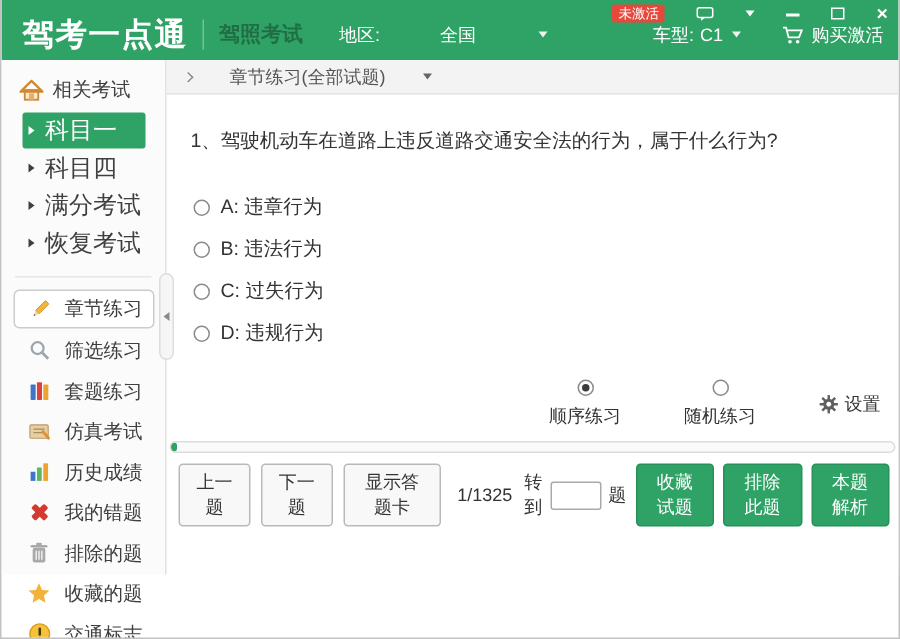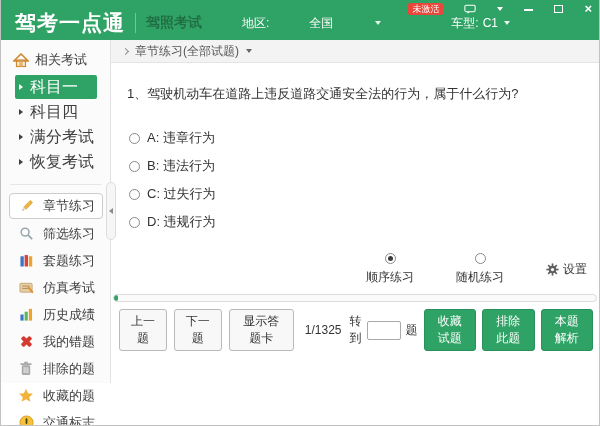--- a/index.html
+++ b/index.html
@@ -18,21 +18,21 @@
   .min-glyph { width:9px; height:4px; border-bottom:2px solid #fff; display:inline-block; }
   .max-glyph { width:9px; height:8px; border:1.5px solid #fff; display:inline-block; }
   .close-glyph { font-size:13px; line-height:10px; font-weight:bold; }
 
   .header-main { display:flex; align-items:center; height:100%; padding:6px 10px 0 14px; }
   .logo { font-size:21px; font-weight:bold; color:#fff; letter-spacing:1px; }
   .logo-divider { width:1px; height:20px; background:rgba(255,255,255,0.35); margin:0 10px; }
   .subtitle { font-size:14px; font-weight:bold; color:rgba(0,0,0,0.32); }
   .selector { display:flex; align-items:center; gap:4px; color:#fff; font-size:12px; cursor:pointer; }
   .selector .caret-down { border-top-color:#eaf5ee; margin-left:2px; }
-  .sel-region { margin-left:40px;gap:40px; }
+  .sel-region { margin-left:24px;gap:40px; }
   .sel-vehicle { margin-left:70px; }
   .buy-btn { margin-left:auto; display:flex; align-items:center; gap:5px; color:#fff; font-size:12px; cursor:pointer; }
 
   
   .body { display:flex; height:343px; }
 
   
   .sidebar { width:110px; background:#fbfbfb; border-right:1px solid #e2e2e2; position:relative; flex-shrink:0; }
   .side-section { display:flex; align-items:center; gap:6px; margin:11px 0 6px 12px; font-size:13px; color:#3f3f3f; }
   .exam-item { display:flex; align-items:center; gap:7px; height:24px; margin:1px 13px 1px 14px;
@@ -46,21 +46,21 @@
                background:#fff; border:1px solid #ccc; border-radius:4px; }
   .menu-item .ico { display:inline-flex; width:16px; justify-content:center; }
   .collapse-handle { position:absolute; top:142px; right:-6px; width:10px; height:58px;
                background:#f6f6f6; border:1px solid #ddd; border-radius:5px;
                display:flex; align-items:center; justify-content:center; cursor:pointer; z-index:5; }
   .collapse-handle .tri-left { width:0; height:0; border-right:4px solid #8a8a8a; border-top:3px solid transparent; border-bottom:3px solid transparent; }
 
   
   .main { flex:1; display:flex; flex-direction:column; background:#fff; min-width:0; }
   .breadcrumb { height:23px; background:#f3f3f3; border-bottom:1px solid #e4e4e4;
-               display:flex; align-items:center; gap:7px; padding-left:12px; font-size:12px; color:#555; flex-shrink:0; }
+               display:flex; align-items:center; gap:25px; padding-left:12px; font-size:12px; color:#555; flex-shrink:0; }
   .chev { width:5px; height:5px; border-top:1.5px solid #8b8b8b; border-right:1.5px solid #8b8b8b;
                transform:rotate(45deg); display:inline-block; }
   .breadcrumb .caret-down { border-top-color:#666; }
 
   .question { margin:22px 16px 0 16px; font-size:13px; color:#333; }
   .options { margin-top:29px; }
   .option { display:flex; align-items:center; gap:7px; margin:0 0 16px 18px; font-size:13px; color:#333; cursor:pointer; height:12px;}
   .radio { width:11px; height:11px; border:1px solid #8a8a8a; border-radius:50%; background:#fff;
            display:inline-block; position:relative; flex-shrink:0; }
   .radio.checked::after { content:""; position:absolute; left:2px; top:2px; right:2px; bottom:2px;
@@ -122,20 +122,28 @@
         <span>全国</span>
         <span class="caret-down"></span>
       </span>
 
       <span class="selector sel-vehicle">
         <span>车型:</span>
         <span>C1</span>
         <span class="caret-down"></span>
       </span>
 
+      <span class="buy-btn">
+        <svg width="15" height="13" viewBox="0 0 16 14" fill="none" stroke="#fff" stroke-width="1.3">
+          <path d="M1 1.5 H3.2 L5 8.5 H12.5 L14.5 3.5 H4"></path>
+          <circle cx="6" cy="11.7" r="1.3" fill="#fff" stroke="none"></circle>
+          <circle cx="11.5" cy="11.7" r="1.3" fill="#fff" stroke="none"></circle>
+        </svg>
+        <span>购买激活</span>
+      </span>
     </div>
   </div>
 
   <div class="body">
 
     <div class="sidebar">
 
       <div class="side-section">
         <svg width="16" height="15" viewBox="0 0 16 15">
           <rect x="3.5" y="7" width="9" height="6.5" fill="#f7ead2" stroke="#d0882f" stroke-width="1.2"></rect>

